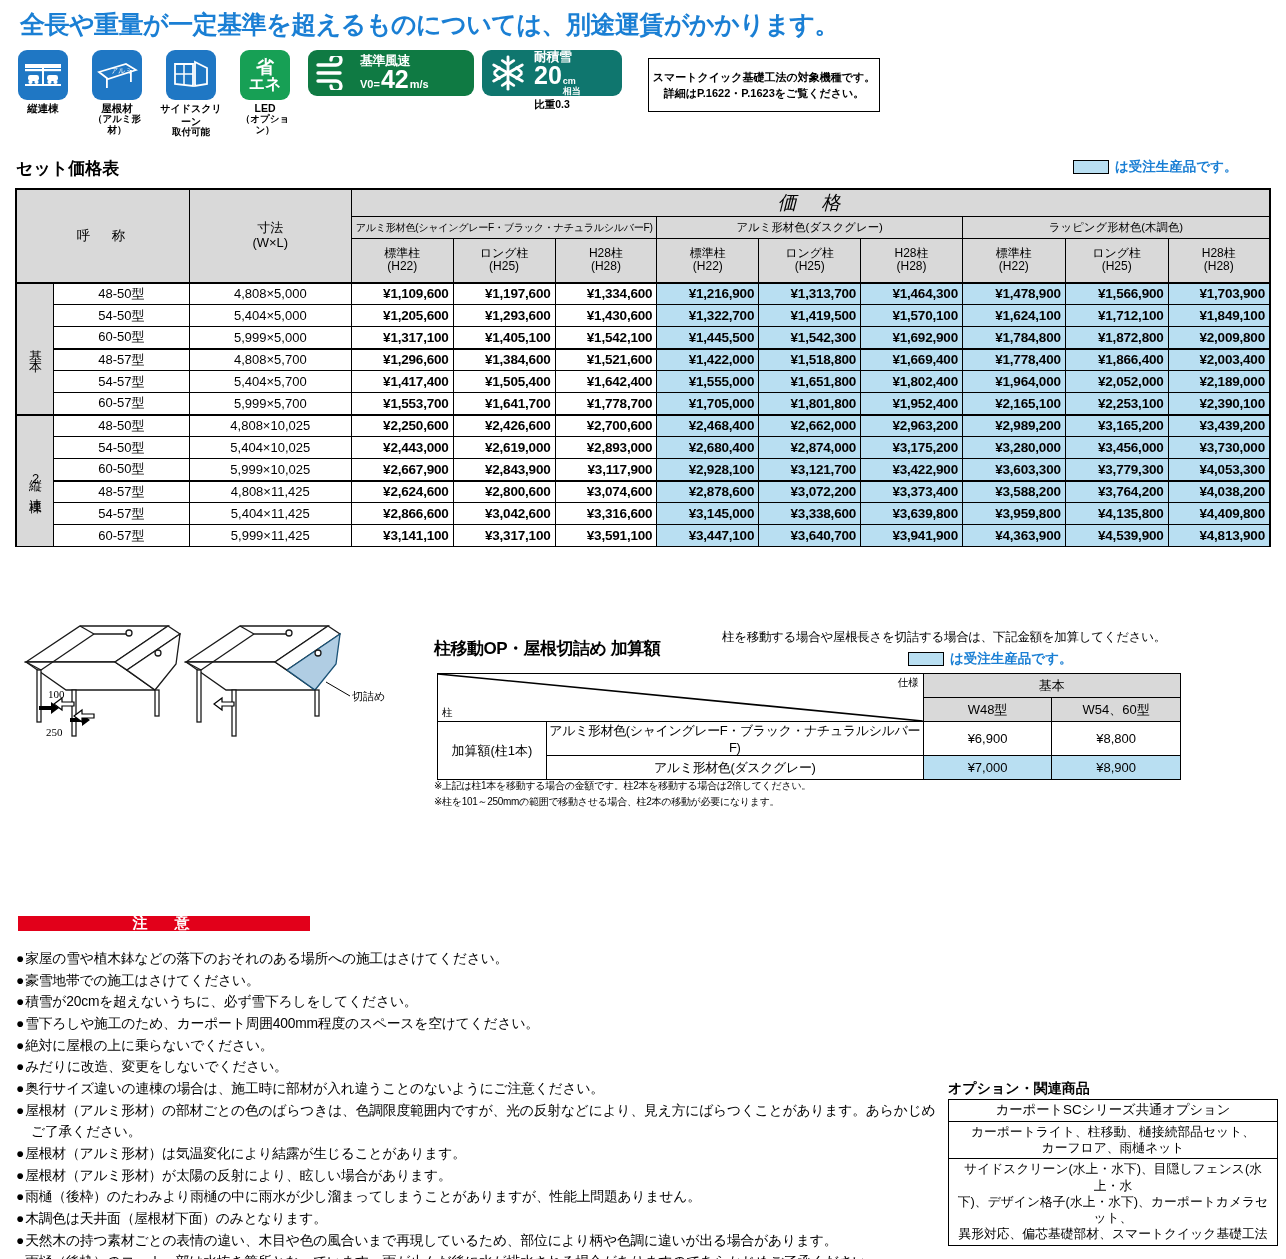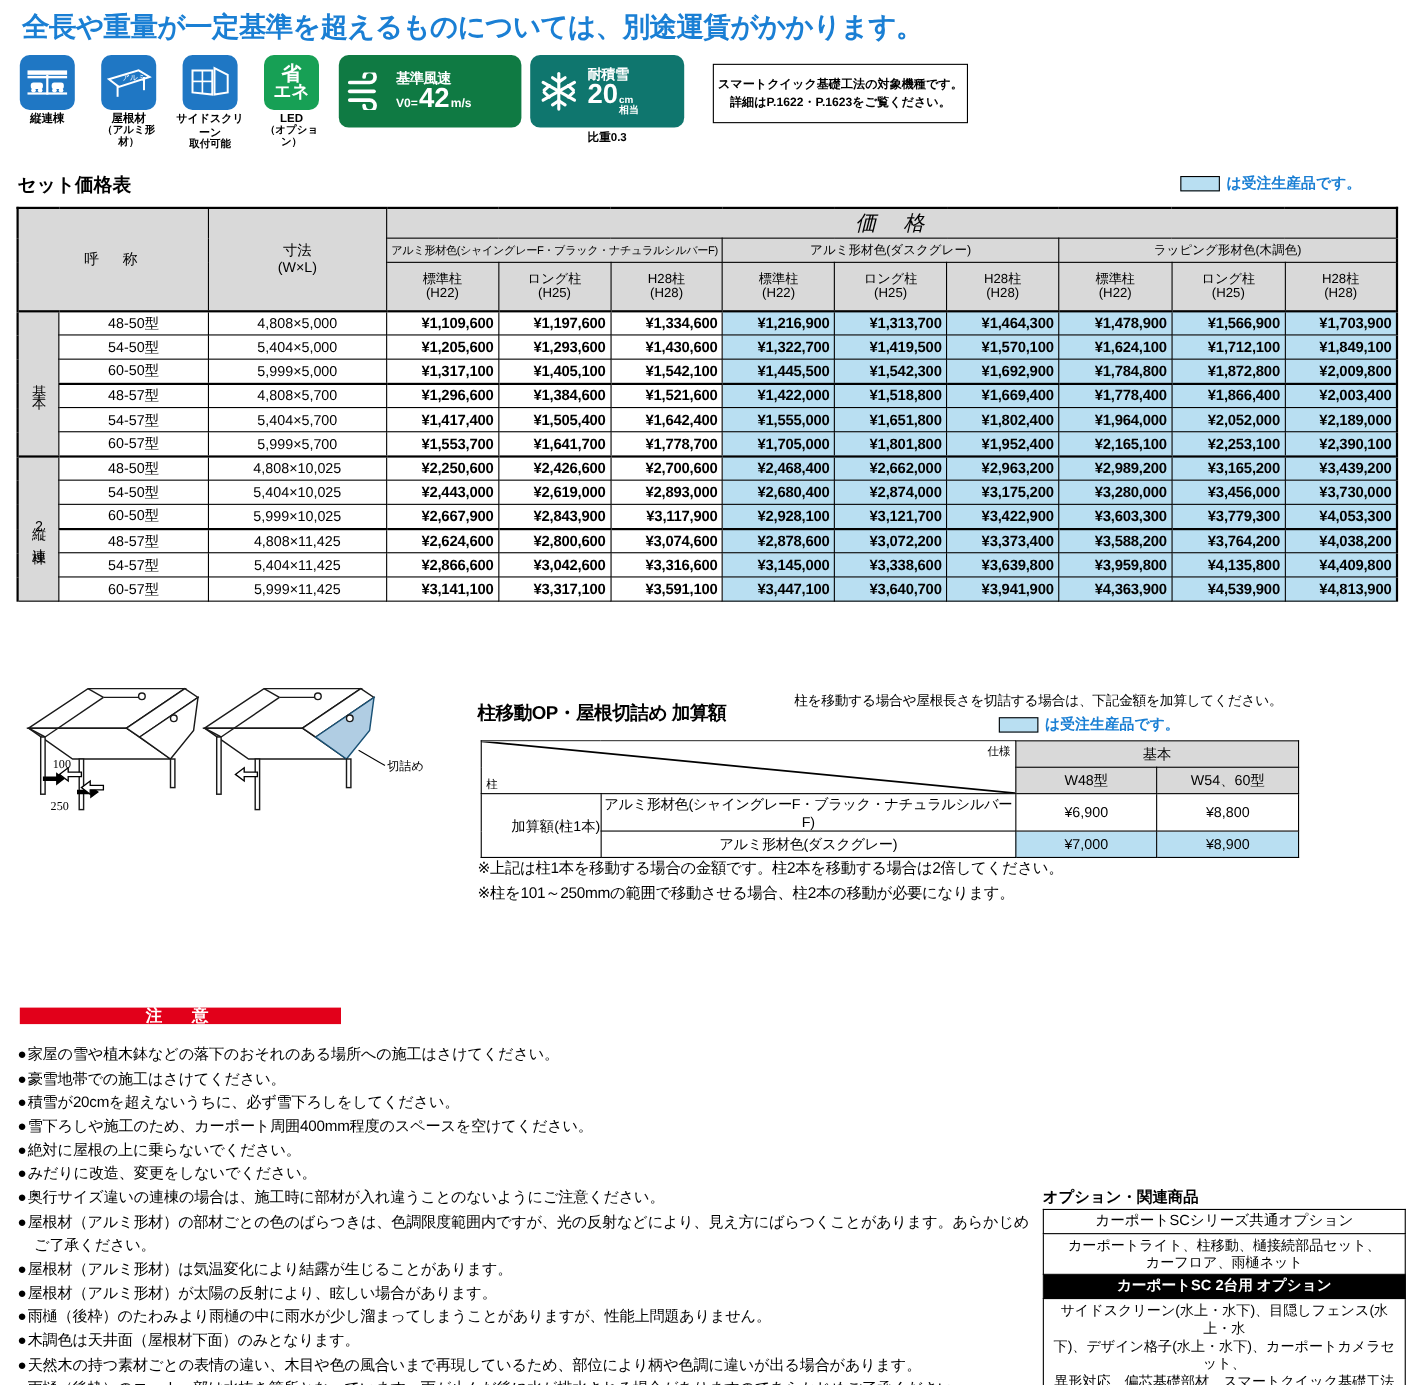--- a/index.html
+++ b/index.html
@@ -21,21 +21,21 @@
   .badge { display:flex; flex-direction:column; align-items:center; width:66px; }
   .badge .tile {
     width:50px; height:50px; border-radius:9px; background:#1f77c4;
     display:flex; align-items:center; justify-content:center; color:#fff;
   }
   .badge .tile.green { background:#17a055; }
   .badge .cap { font-size:10.5px; line-height:1.15; text-align:center; margin-top:2px; font-weight:bold; color:#000; }
   .badge .cap small { font-size:9.5px; display:block; }
 
   .wide-badge {
-    height:66px; border-radius:9px; display:flex; align-items:center;
+    height:46px; border-radius:9px; display:flex; align-items:center;
     padding:0 10px 0 6px; color:#fff; gap:6px;
   }
   .wide-badge.wind { background:#0f7a43; width:166px; }
   .wide-badge.snow { background:#0f766e; width:140px; }
   .wb-col { display:flex; flex-direction:column; line-height:1; }
   .wb-t1 { font-size:13px; font-weight:bold; letter-spacing:-0.5px; }
   .wb-t2 { font-size:13px; font-weight:bold; display:flex; align-items:baseline; gap:1px; }
   .wb-big { font-size:25px; font-weight:bold; }
   .wb-sm { font-size:11px; font-weight:bold; }
   .wb-unit { display:flex; flex-direction:column; font-size:9px; line-height:1.05; font-weight:bold;}
@@ -99,24 +99,24 @@
   .pm-table {
     position:absolute; left:437px; top:673px; width:744px; font-size:13px;
   }
   .pm-table th, .pm-table td { border:1.3px solid #000; text-align:center; padding:0; height:24px; background:#fff;}
   .pm-table th { background:#d9d9d9; font-weight:normal; }
   .pm-diag { position:relative; height:48px; background:#d9d9d9; }
   .pm-diag .lbl-spec { position:absolute; right:4px; top:2px; font-size:10.5px; }
   .pm-diag .lbl-pil  { position:absolute; left:4px; bottom:1px; font-size:10.5px; }
   .pm-diag svg { position:absolute; inset:0; width:100%; height:100%; }
   .pm-table td.bluecell { background:#b9dff2; }
-  .pm-table td.lbl { font-size:13px;text-align:right; }
+  .pm-table td.lbl { font-size:13px; }
   .pm-table td.lbl2 { font-size:13px; letter-spacing:-0.4px; }
 
-  .pm-notes { position:absolute; left:434px; top:778px; font-size:14px; line-height:1.6; letter-spacing:-0.3px;}
+  .pm-notes { position:absolute; left:434px; top:778px; font-size:10px; line-height:1.6; letter-spacing:-0.3px;}
 
   
   .caution-bar {
     position:absolute; left:18px; top:916px; width:292px; height:15px;
     background:#e2001a; color:#fff; font-size:15px; font-weight:bold;
     display:flex; align-items:center; justify-content:center; letter-spacing:6px;
   }
   .caution-list {
     position:absolute; left:16px; top:948px; width:940px;
     font-size:13.8px; line-height:1.57; letter-spacing:-0.2px;
@@ -657,23 +657,20 @@
         <tr>
           <td class="hdr-white">カーポートSCシリーズ共通オプション</td>
         </tr>
         <tr>
           <td>
             <div>カーポートライト、柱移動、樋接続部品セット、</div>
             <div>カーフロア、雨樋ネット</div>
           </td>
         </tr>
         <tr>
-          <td class="hdr-black">カーポートSC 2台用 オプション</td>
-        </tr>
-        <tr>
           <td>
             <div>サイドスクリーン(水上・水下)、目隠しフェンス(水上・水</div>
             <div>下)、デザイン格子(水上・水下)、カーポートカメラセット、</div>
             <div>異形対応、偏芯基礎部材、スマートクイック基礎工法</div>
           </td>
         </tr>
       </tbody>
   </table>
 
 </div>

